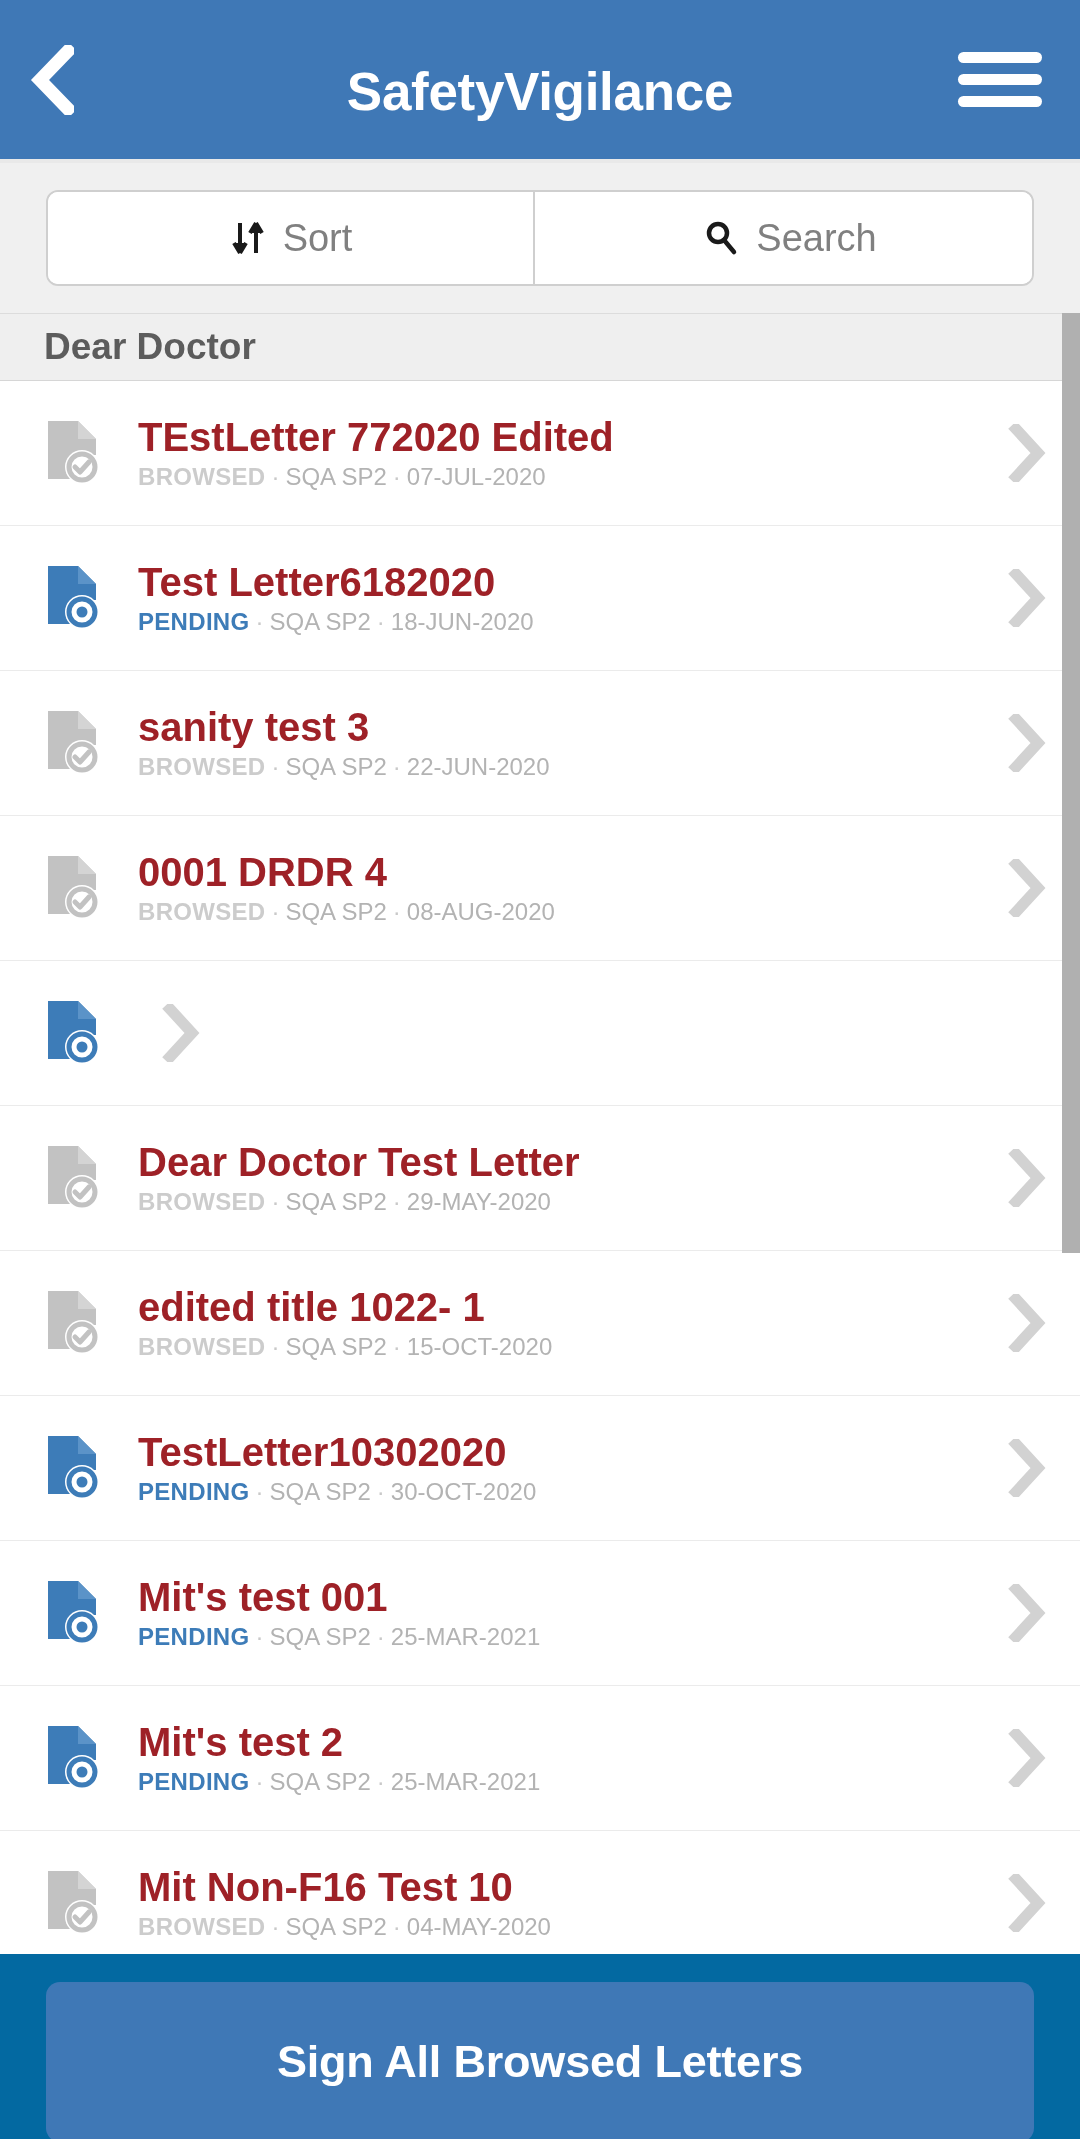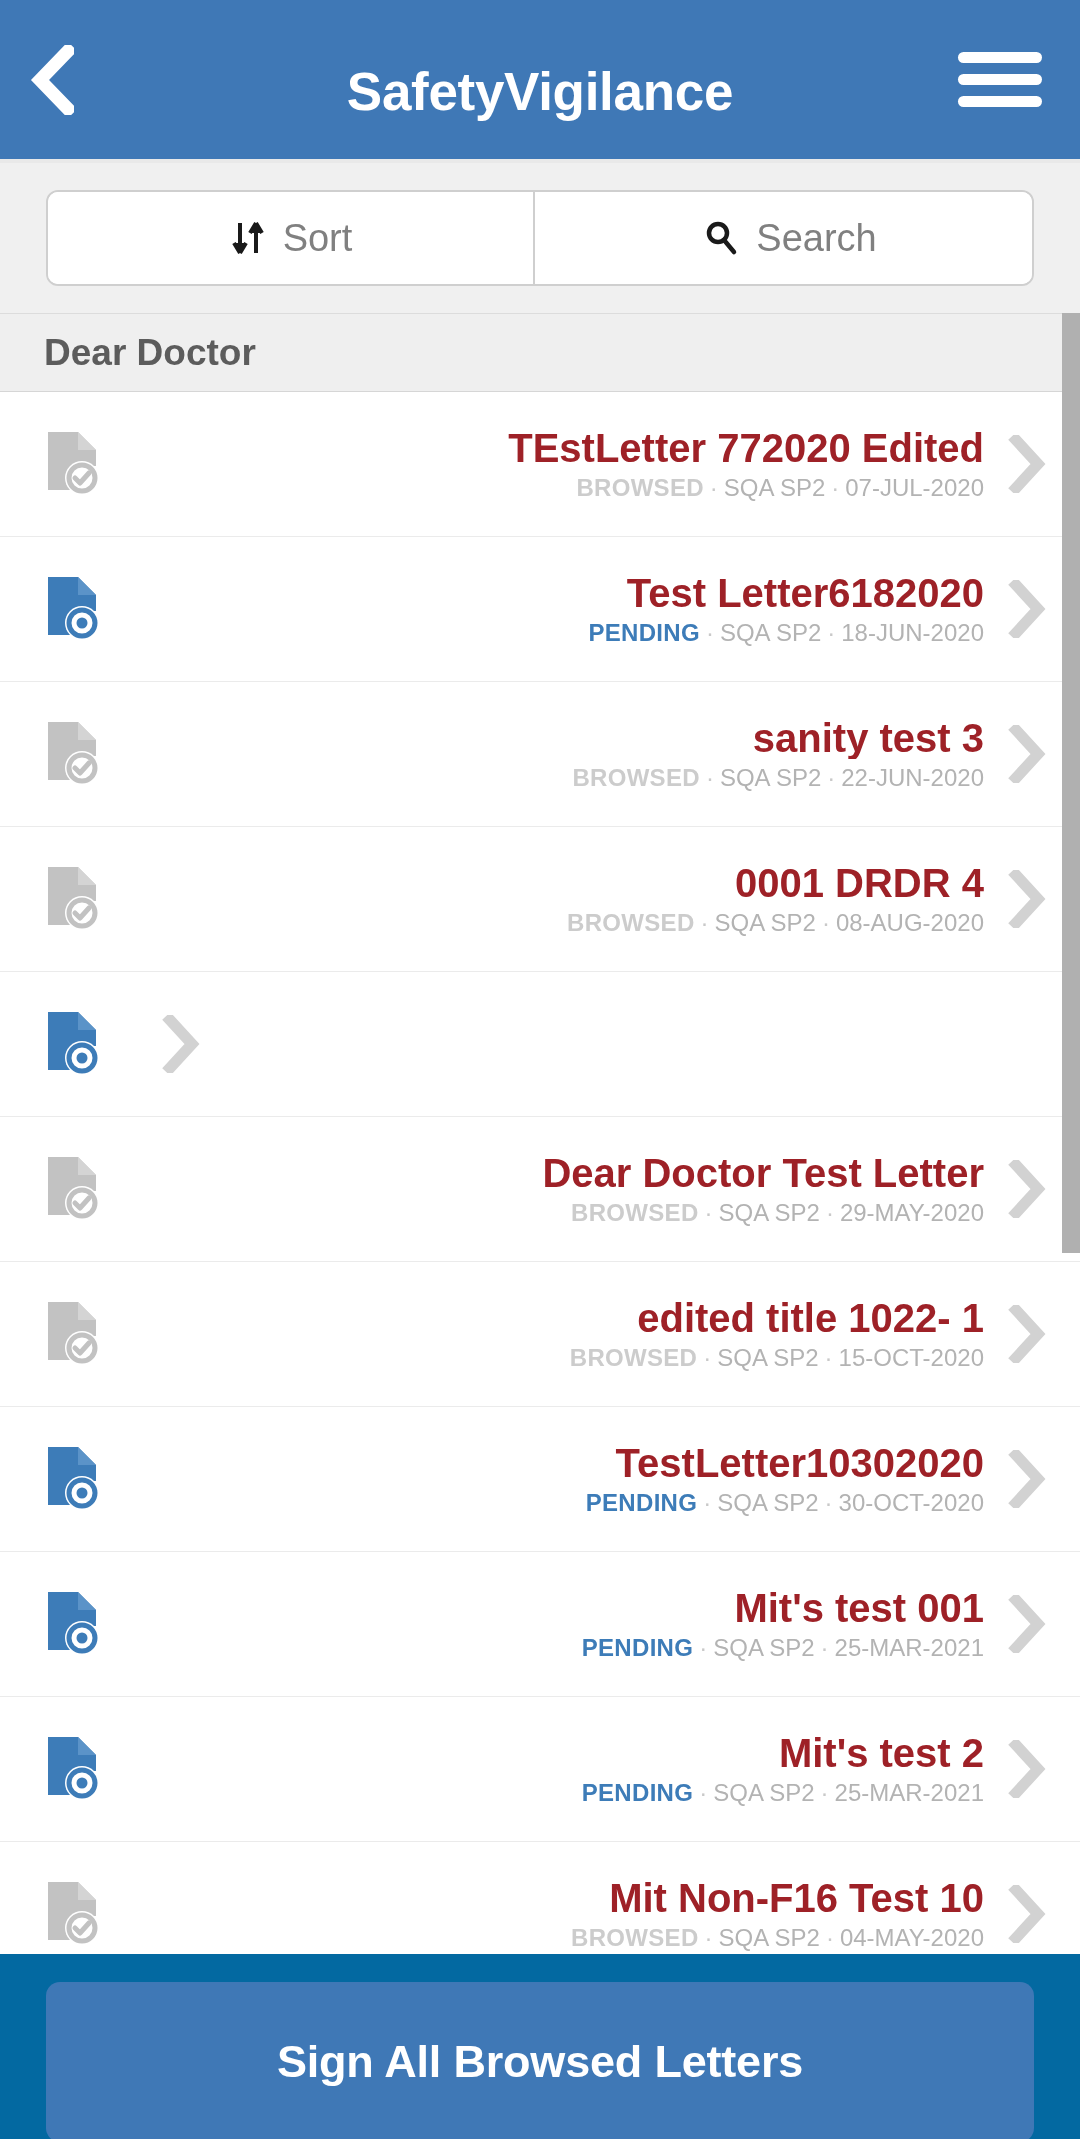--- a/index.html
+++ b/index.html
@@ -125,42 +125,41 @@
 
   
   .list-wrap {
     position: relative;
     flex: 1 1 auto;
     overflow: hidden;
     background: #ffffff;
   }
 
   .section-header {
-    height: 79px;
+    height: 68px;
     background: #efefef;
     border-top: 1px solid #dcdcdc;
     border-bottom: 1px solid #d6d6d6;
     display: flex;
     align-items: center;
     padding-left: 44px;
     color: #5c5c5c;
     font-size: 37px;
     font-weight: 700;
   }
 
   .row {
     position: relative;
     height: 145px;
     display: flex;
     align-items: center;
     padding: 0 28px 0 44px;
     background: #ffffff;
     border-bottom: 1px solid #ebebeb;
     cursor: pointer;
-    text-align: right;
   }
 
   .row-icon {
     flex: 0 0 58px;
     width: 58px;
     height: 72px;
     margin-right: 36px;
     display: flex;
     align-items: center;
     justify-content: center;

